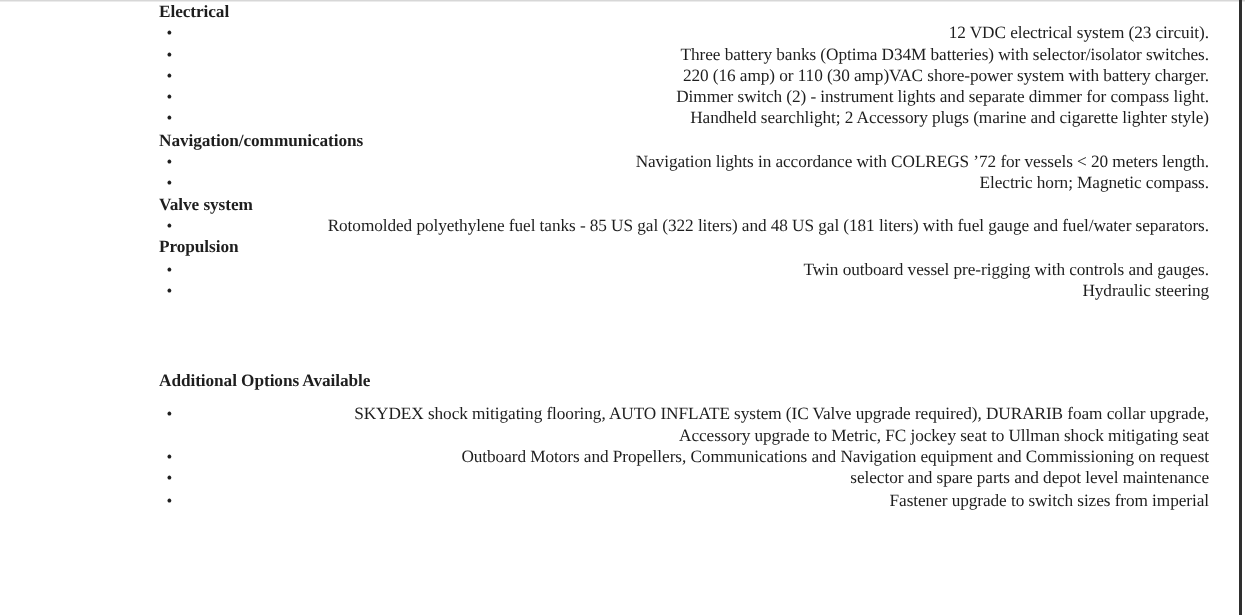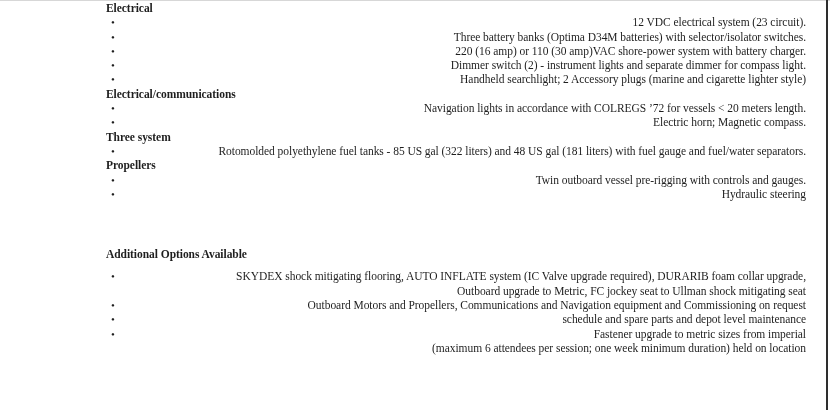--- a/index.html
+++ b/index.html
@@ -96,70 +96,69 @@
           <span class="bullet-icon">•</span>
           <div class="item-line">Dimmer switch (2) - instrument lights and separate dimmer for compass light.</div>
         </li>
         <li class="bullet-item">
           <span class="bullet-icon">•</span>
           <div class="item-line">Handheld searchlight; 2 Accessory plugs (marine and cigarette lighter style)</div>
         </li>
       </ul>
     </div>
     <div class="doc-section">
-      <div class="section-heading">Electrical/communications</div>
+      <div class="section-heading">Navigation/communications</div>
       <ul class="bullet-list">
         <li class="bullet-item">
           <span class="bullet-icon">•</span>
           <div class="item-line">Navigation lights in accordance with COLREGS ’72 for vessels &lt; 20 meters length.</div>
         </li>
         <li class="bullet-item">
           <span class="bullet-icon">•</span>
           <div class="item-line">Electric horn; Magnetic compass.</div>
         </li>
       </ul>
     </div>
     <div class="doc-section">
-      <div class="section-heading">Three system</div>
+      <div class="section-heading">Valve system</div>
       <ul class="bullet-list">
         <li class="bullet-item">
           <span class="bullet-icon">•</span>
           <div class="item-line">Rotomolded polyethylene fuel tanks - 85 US gal (322 liters) and 48 US gal (181 liters) with fuel gauge and fuel/water separators.</div>
         </li>
       </ul>
     </div>
     <div class="doc-section">
-      <div class="section-heading">Propellers</div>
+      <div class="section-heading">Propulsion</div>
       <ul class="bullet-list">
         <li class="bullet-item">
           <span class="bullet-icon">•</span>
           <div class="item-line">Twin outboard vessel pre-rigging with controls and gauges.</div>
         </li>
         <li class="bullet-item">
           <span class="bullet-icon">•</span>
           <div class="item-line">Hydraulic steering</div>
         </li>
       </ul>
     </div>
     <div class="doc-section section-additional">
       <div class="section-heading">Additional Options Available</div>
       <ul class="bullet-list">
         <li class="bullet-item">
           <span class="bullet-icon">•</span>
           <div class="item-line">SKYDEX shock mitigating flooring, AUTO INFLATE system (IC Valve upgrade required), DURARIB foam collar upgrade,</div>
-          <div class="item-line">Outboard upgrade to Metric, FC jockey seat to Ullman shock mitigating seat</div>
+          <div class="item-line">Accessory upgrade to Metric, FC jockey seat to Ullman shock mitigating seat</div>
         </li>
         <li class="bullet-item">
           <span class="bullet-icon">•</span>
           <div class="item-line">Outboard Motors and Propellers, Communications and Navigation equipment and Commissioning on request</div>
         </li>
         <li class="bullet-item">
           <span class="bullet-icon">•</span>
-          <div class="item-line">schedule and spare parts and depot level maintenance</div>
+          <div class="item-line">selector and spare parts and depot level maintenance</div>
         </li>
         <li class="bullet-item">
           <span class="bullet-icon">•</span>
-          <div class="item-line">Fastener upgrade to metric sizes from imperial</div>
-          <div class="item-line">(maximum 6 attendees per session; one week minimum duration) held on location</div>
+          <div class="item-line">Fastener upgrade to switch sizes from imperial</div>
         </li>
       </ul>
     </div>
   </div>
 
 </body></html>

